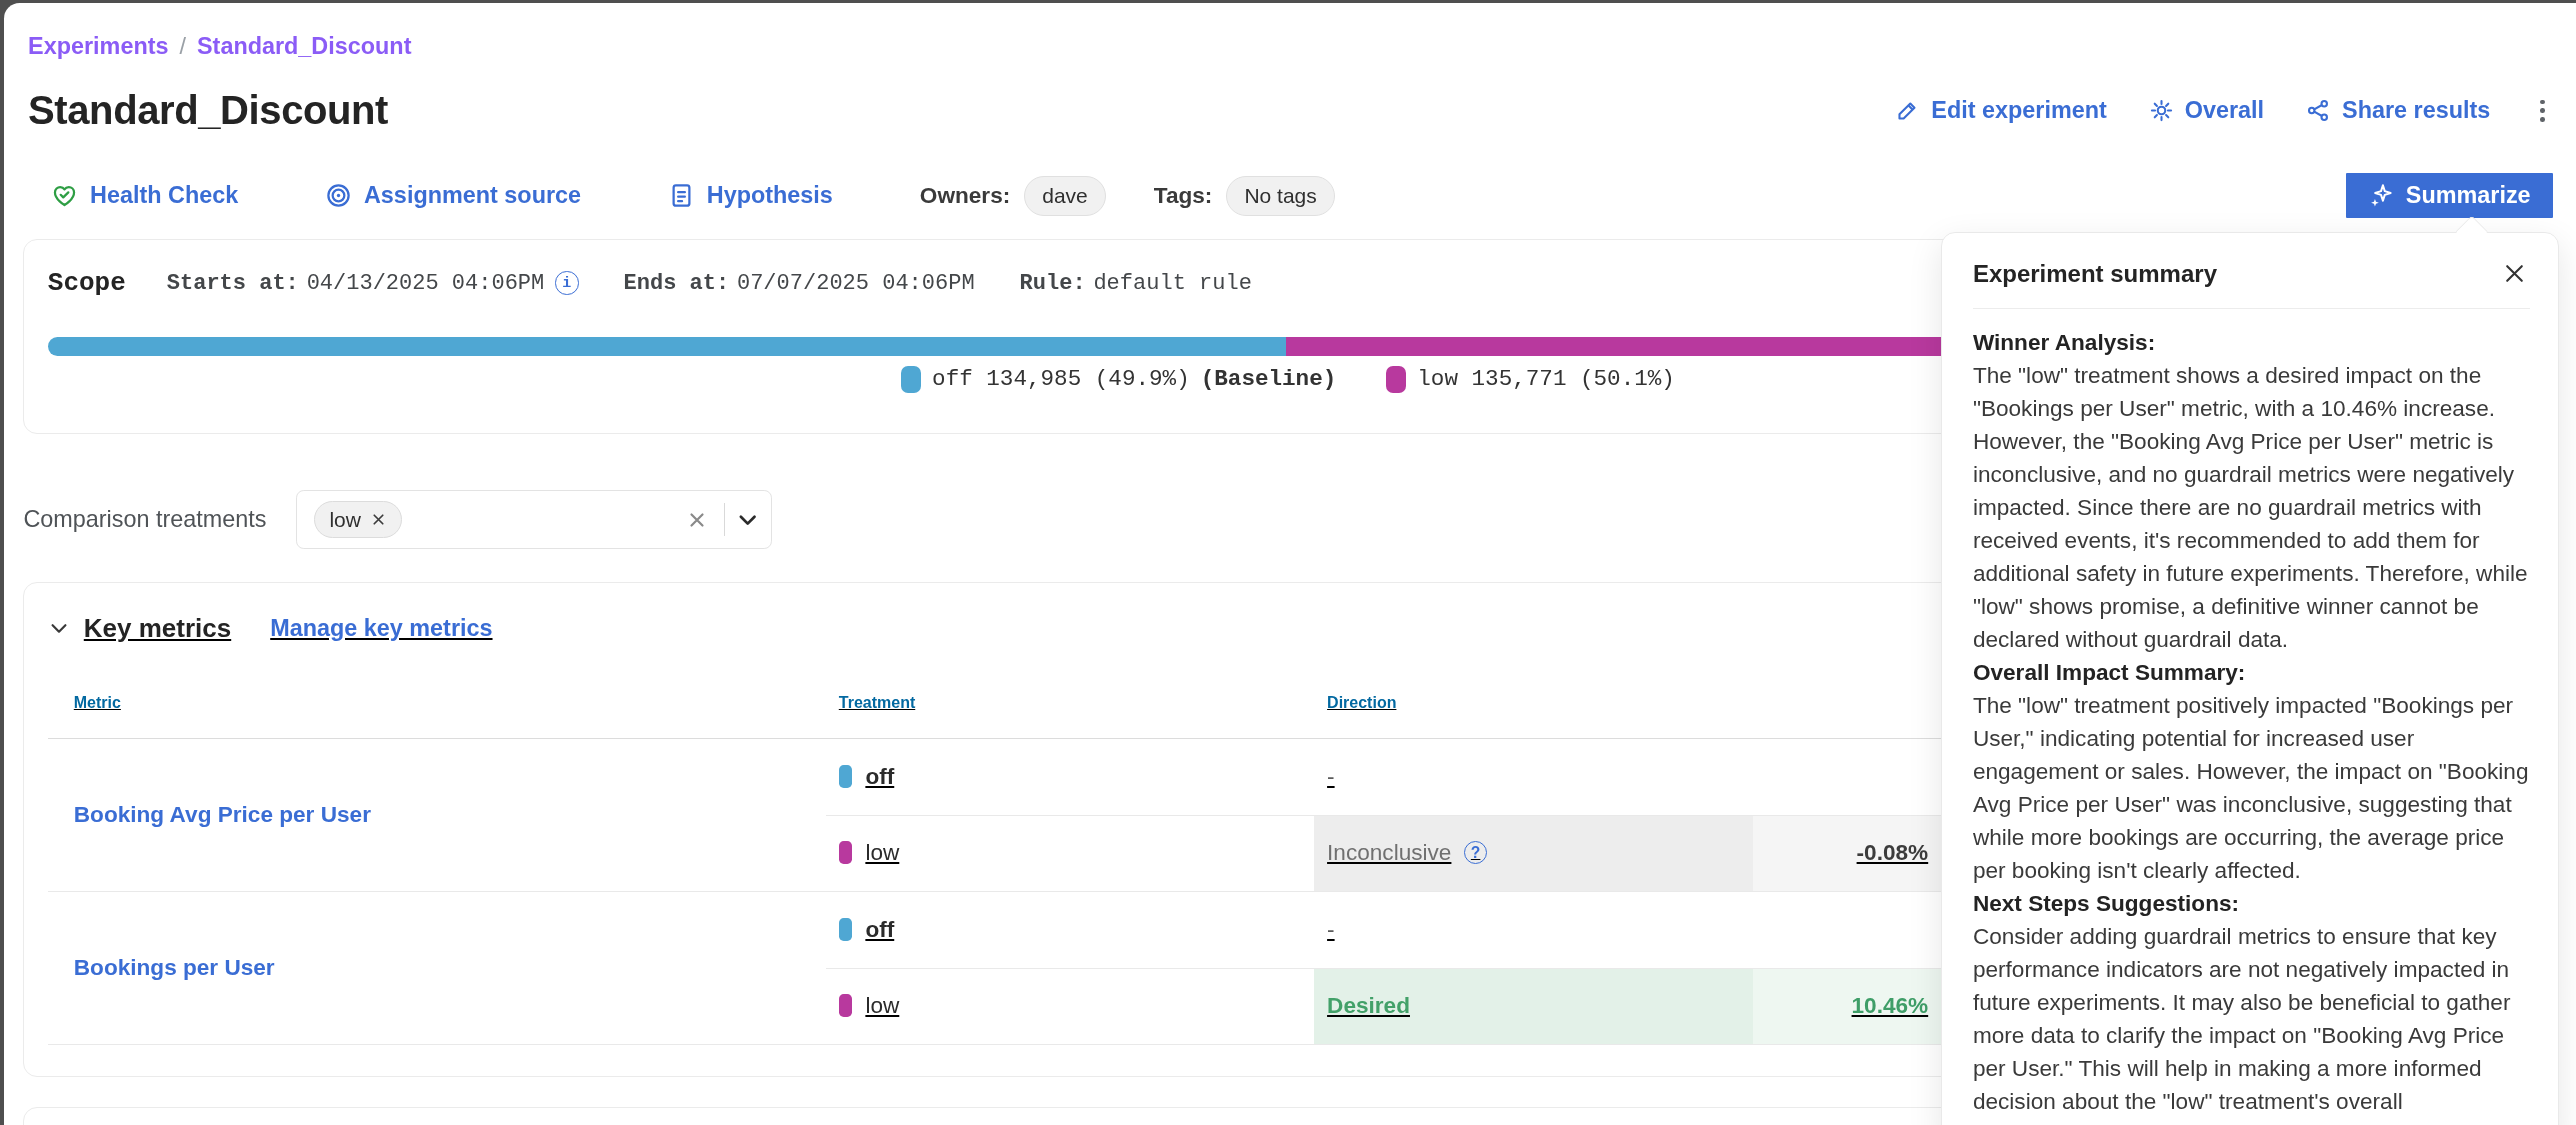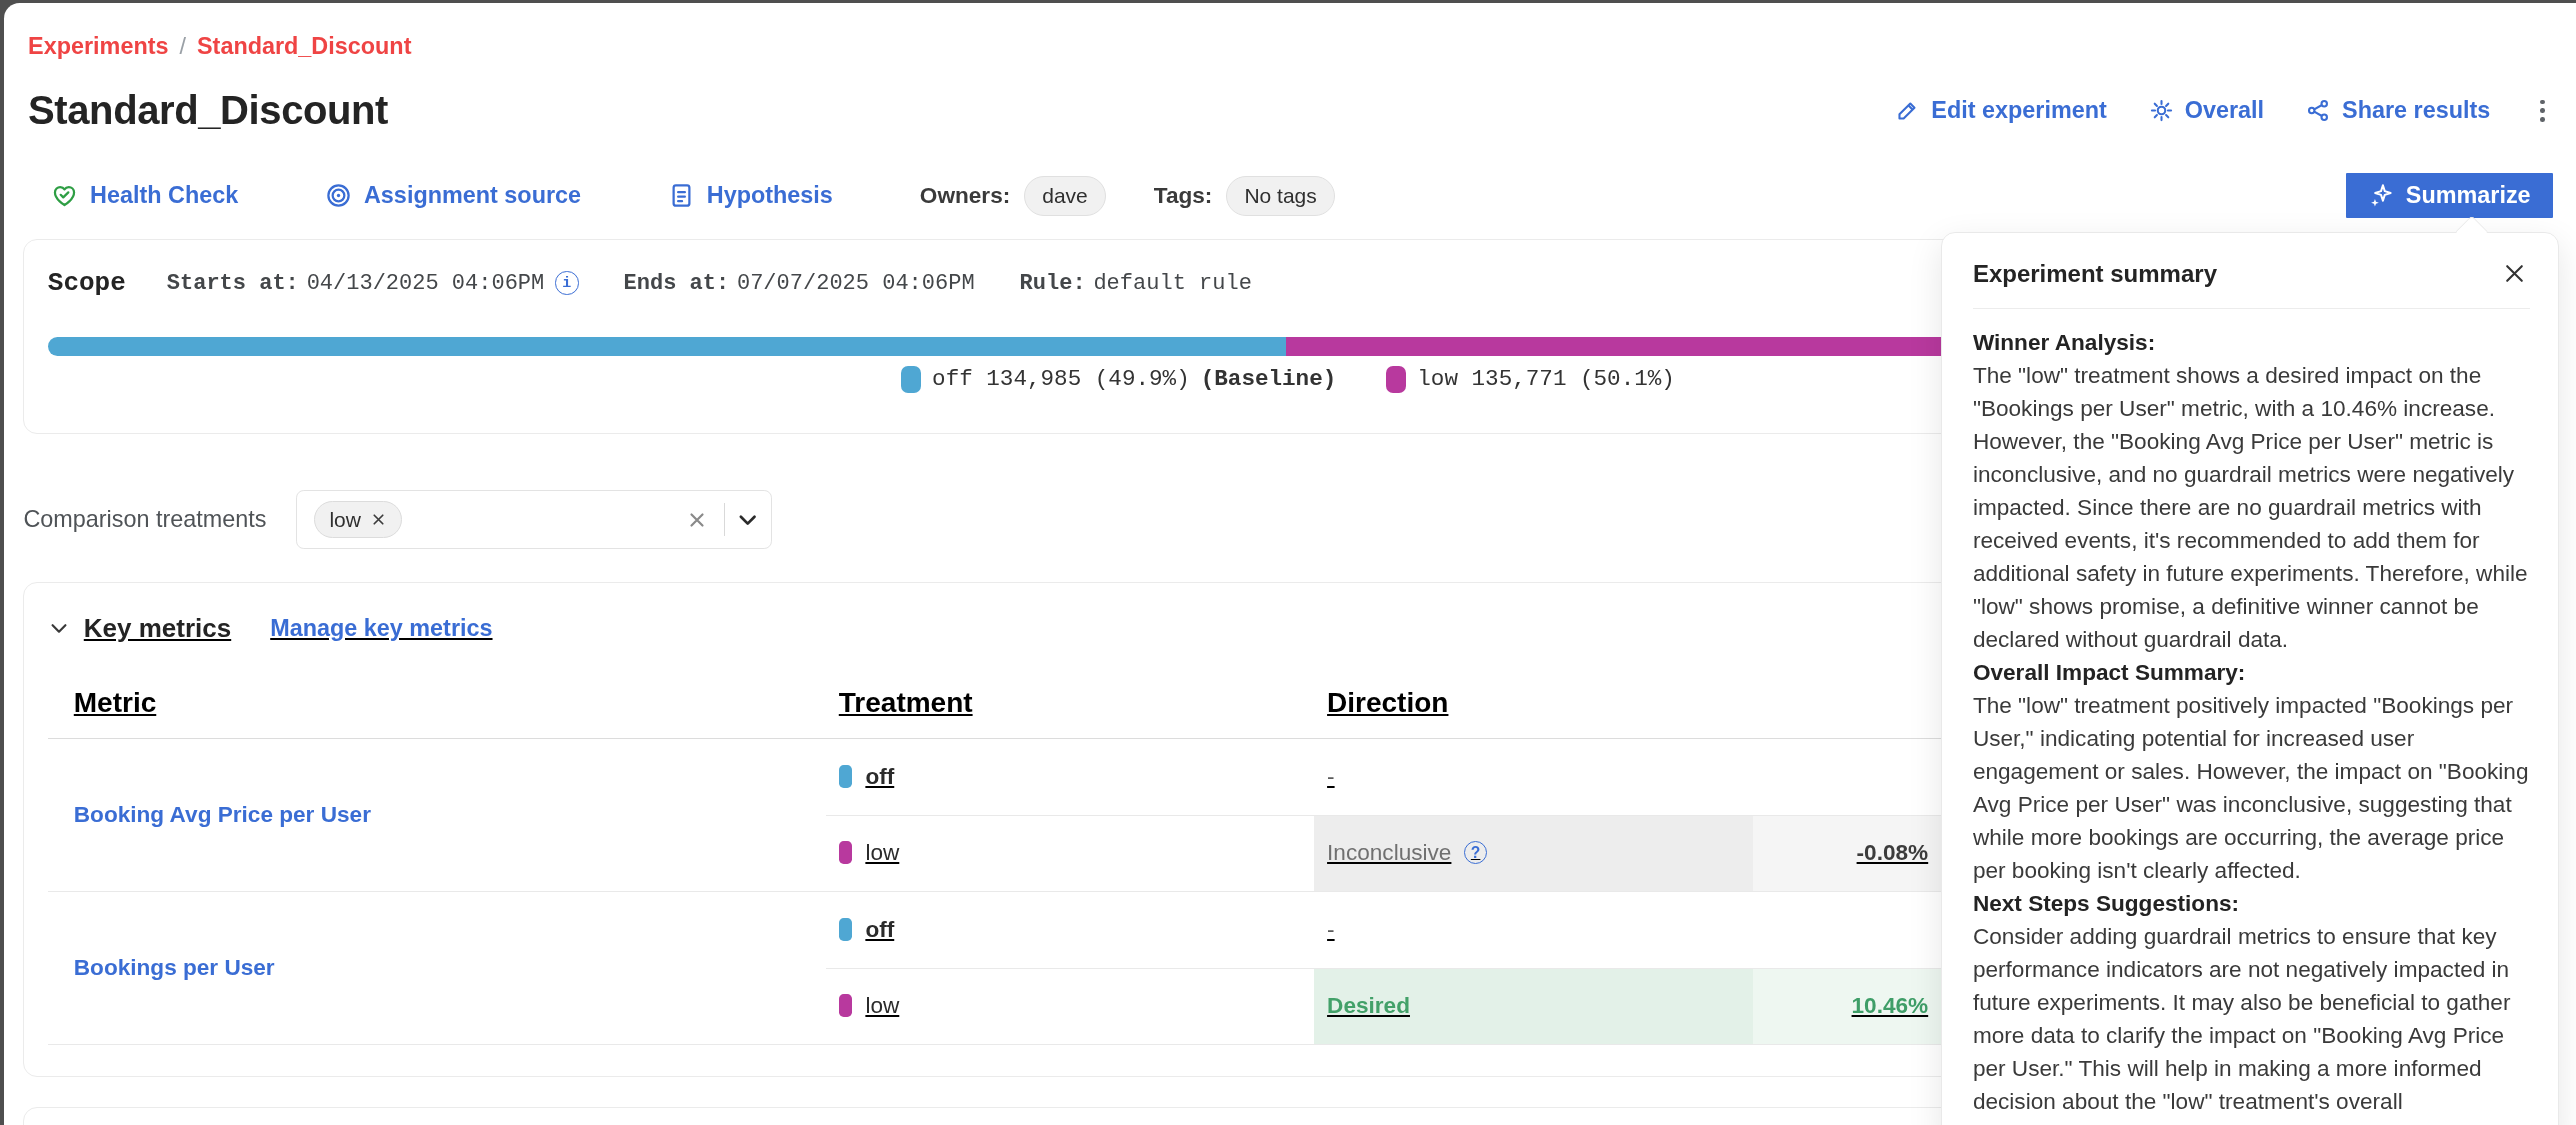--- a/index.html
+++ b/index.html
@@ -3,21 +3,21 @@
 <meta charset="utf-8">
 <style>
   * { box-sizing: border-box; margin: 0; padding: 0; }
   html, body { width: 2576px; height: 1126px; overflow: hidden; background: #4F4F4F;
                font-family: "Liberation Sans", "DejaVu Sans", sans-serif; }
   .app { position: absolute; left: 3.9px; top: 3.1px; right: 0; bottom: 0; background: #fff;
          border-top-left-radius: 15.6px; padding: 0 23.4px 0 19.5px; overflow: hidden; }
 
   
   .breadcrumb { padding: 30px 0 0 4.7px; font-size: 23.4px; font-weight: 600; display: flex; gap: 11px; align-items: center; }
-  .crumb { color: #ef4444; cursor: pointer; }
+  .crumb { color: #8b5cf6; cursor: pointer; }
   .crumb-sep { color: #9AA0A6; font-weight: 400; }
 
   
   .header-row { display: flex; align-items: center; margin-top: 20px; padding-left: 4.7px; height: 61px; }
   .page-title { font-size: 40px; font-weight: 700; color: #242424; letter-spacing: -0.4px; }
   .header-actions { margin-left: auto; display: flex; align-items: center; gap: 42px; }
   .h-action { display: flex; align-items: center; gap: 11px; color: #3A6DD4; font-size: 23.4px; font-weight: 600; cursor: pointer; }
   .h-action svg { width: 25px; height: 25px; }
   .kebab-icon { display: flex; flex-direction: column; gap: 3.9px; padding: 4.7px 7.8px; cursor: pointer; }
   .kebab-icon i { width: 4.7px; height: 4.7px; border-radius: 50%; background: #5F6368; }
@@ -66,21 +66,21 @@
 
   
   .metrics-card { margin-top: 33px; height: 495px; padding: 26.5px 23.4px 0 23.4px; overflow: hidden; text-decoration: underline; }
   .km-head { display: flex; align-items: center; height: 37px; }
   .km-chevron { display: flex; align-items: center; margin-right: 14px; cursor: pointer; }
   .km-chevron svg { width: 22px; height: 22px; }
   .km-title { font-size: 26px; font-weight: 700; color: #242424; margin-right: 39px; }
   .km-manage { font-size: 23.4px; font-weight: 600; color: #3A6DD4; cursor: pointer; }
 
   .mtable { margin-top: 22px; }
-  .thead { display: flex; align-items: center; height: 70px; border-bottom: 1.6px solid #DCDCDC; font-size: 28px; font-weight: 700; color: #000000; }
+  .thead { display: flex; align-items: center; height: 70px; border-bottom: 1.6px solid #DCDCDC; font-size: 16px; font-weight: 700; color: #0369a1; }
   .c-m { width: 791px; padding-left: 26px; }
   .c-t { width: 475px; }
   .c-d { width: 439px; padding-left: 13.3px; }
   .c-v { width: 191px; }
   .c-f { flex: 1; }
   .group { position: relative; height: 153px; border-bottom: 0.8px solid #E9E9E9; }
   .metric-link { position: absolute; left: 26px; top: 50%; transform: translateY(-50%); color: #3A6DD4; font-size: 22.6px; font-weight: 600; cursor: pointer; }
   .subrow { display: flex; height: 76px; align-items: stretch; }
   .subrow .cell { display: flex; align-items: center; }
   .sub-div { position: absolute; left: 778px; right: 0; top: 76px; height: 0.8px; background: #E9E9E9; }

